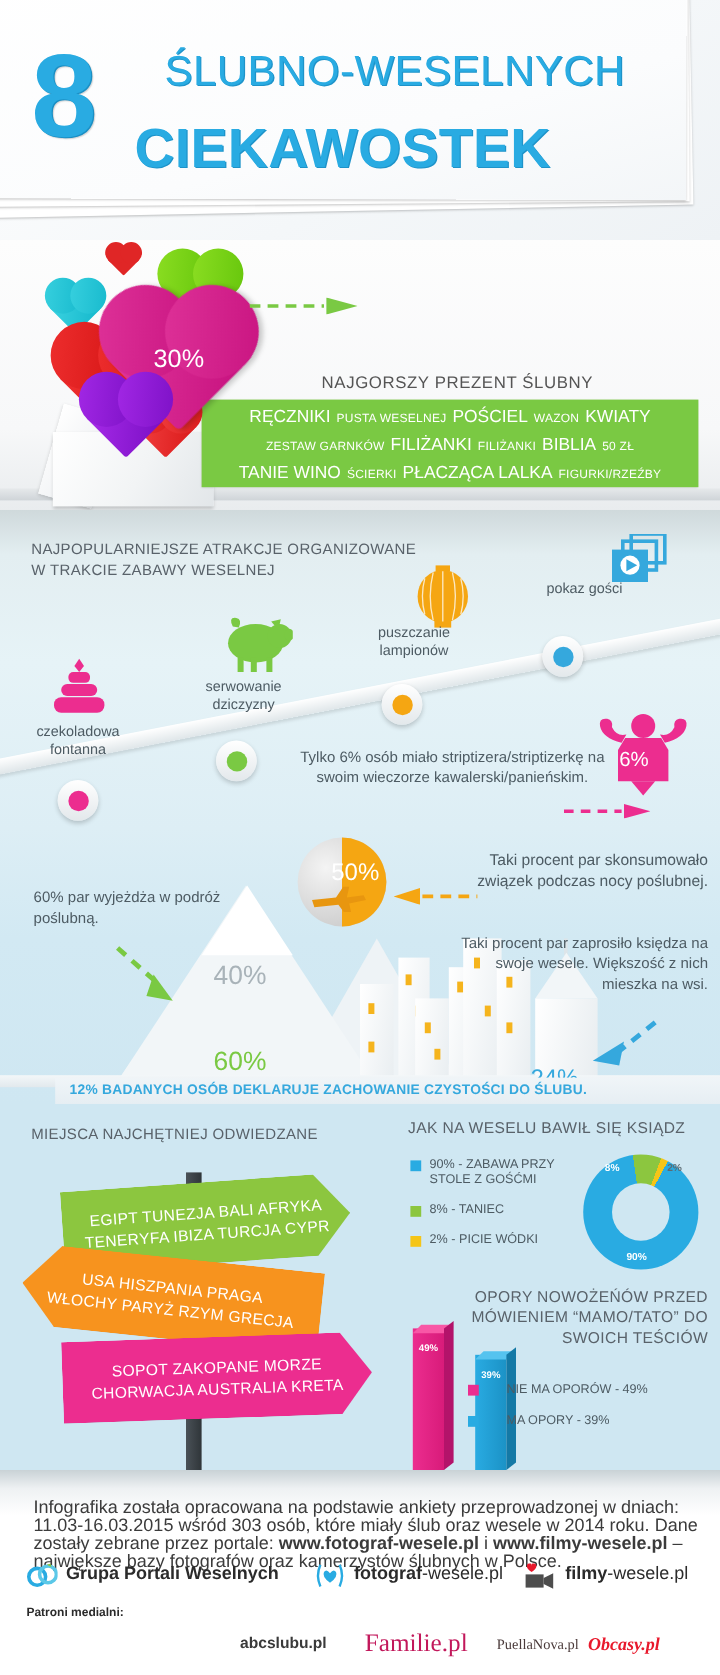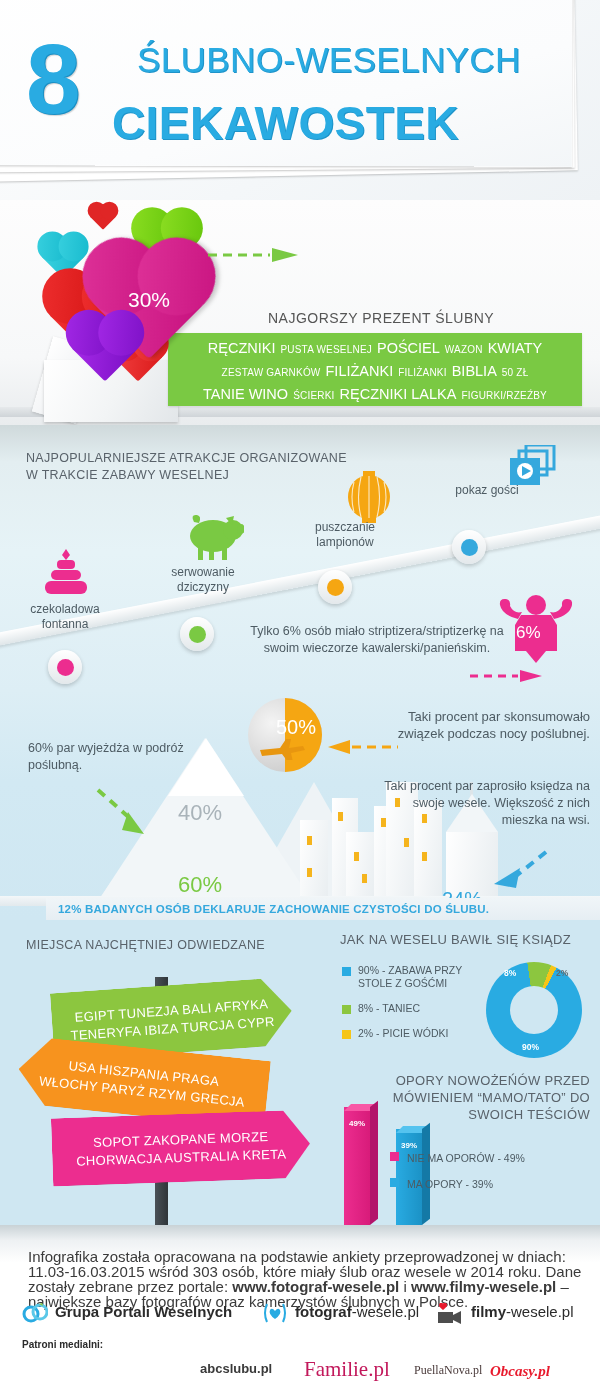--- a/index.html
+++ b/index.html
@@ -257,21 +257,21 @@
   #bar-heading { position:absolute; left:340px; top:152px; width:250px;
     font-size:13px; line-height:17px; letter-spacing:.3px; color:#59626a; text-align:right; }
   .bar3d { position:absolute; bottom:0; }
   .bar-front { position:absolute; left:0; bottom:0; width:26px; }
   .bar-top { position:absolute; left:0; width:26px; height:7px; transform:skewX(-45deg); transform-origin:bottom left; }
   .bar-side { position:absolute; left:26px; bottom:0; width:8px; transform:skewY(-38deg); transform-origin:bottom left; }
   .bar-val { position:absolute; font-size:8px; font-weight:bold; color:#ffffff; }
   #bar-pink { left:344px; width:36px; height:118px; }
   #bar-blue { left:396px; width:36px; height:96px; }
   #bar-legend { position:absolute; left:390px; top:232px; }
-  .bl-row { display:flex; align-items:flex-start; gap:8px; margin-bottom:14px; }
+  .bl-row { display:flex; align-items:center; gap:23px; margin-bottom:14px; }
   .bl-sw { width:9px; height:9px; }
   .bl-txt { font-size:10.5px; color:#4d5b63; }
 
   
   #footer {
     position:absolute; left:0; top:1225px; width:600px; height:171px;
     background:linear-gradient(180deg,#c9d2d6 0%,#eef1f3 9%,#ffffff 22%,#ffffff 100%);
   }
   #foot-note { position:absolute; left:28px; top:24px; width:556px;
     font-size:15px; line-height:15px; color:#3b3b3b; }
@@ -345,21 +345,21 @@
     <div class="wc-row">
       <span class="wc small">ZESTAW GARNKÓW</span>
       <span class="wc big">FILIŻANKI</span>
       <span class="wc small">FILIŻANKI</span>
       <span class="wc big">BIBLIA</span>
       <span class="wc small">50 ZŁ</span>
     </div>
     <div class="wc-row">
       <span class="wc big">TANIE WINO</span>
       <span class="wc small">ŚCIERKI</span>
-      <span class="wc big">RĘCZNIKI LALKA</span>
+      <span class="wc big">PŁACZĄCA LALKA</span>
       <span class="wc small">FIGURKI/RZEŹBY</span>
     </div>
   </div>
 </div>
 
 <div id="sec-timeline">
   <div id="tl-heading">
     <div>NAJPOPULARNIEJSZE ATRAKCJE ORGANIZOWANE</div>
     <div>W TRAKCIE ZABAWY WESELNEJ</div>
   </div>

